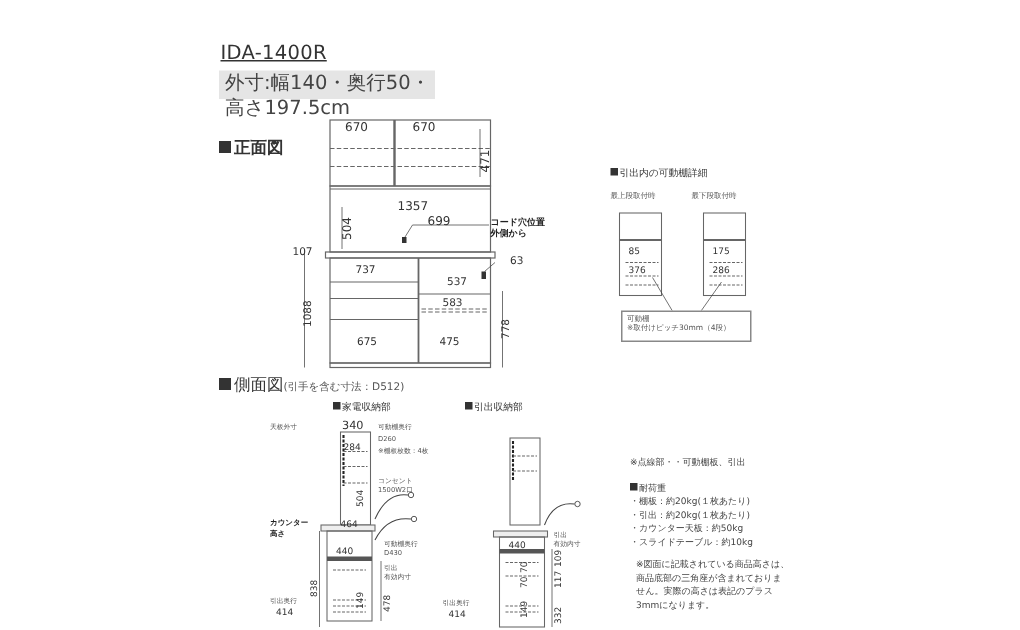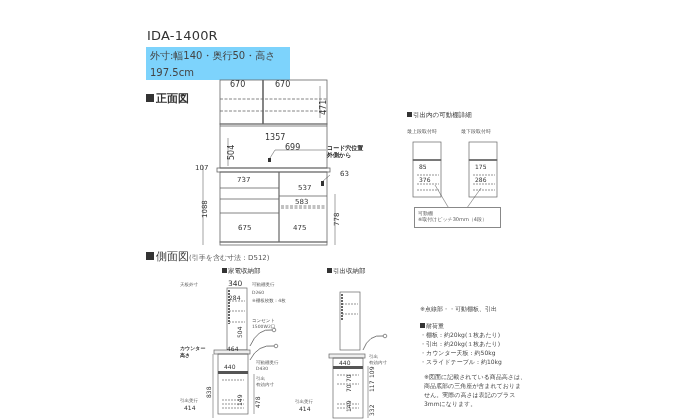--- a/index.html
+++ b/index.html
@@ -1,21 +1,21 @@
 <!DOCTYPE html>
 <html><head>
 <meta charset="utf-8">
 <style>
   html, body { margin:0; padding:0; background:#ffffff; }
   body { width:680px; height:420px; position:relative; overflow:hidden;
          font-family:"DejaVu Sans", sans-serif; color:#333; }
   .abs { position:absolute; }
-  .title { left:147px; top:28px; font-size:13px; color:#333; letter-spacing:0.2px; }
-  .specbar { left:146px; top:47px; width:140px; height:33px; background:#7dd3fc;
-             font-size:10px; line-height:17px; padding-left:4px; color:#444; }
+  .title { left:147px; top:28px; font-size:13px; color:#333; letter-spacing:0.2px;text-decoration:underline; }
+  .specbar { left:146px; top:47px; width:140px; height:19px; background:#e5e5e5;
+             font-size:13px; line-height:17px; padding-left:4px; color:#444; }
   .sec { font-size:11px; color:#333; font-weight:normal; }
   .sec .sq { display:inline-block; width:8px; height:8px; background:#333; margin-right:2px; vertical-align:0px; }
   .sec .sub { font-size:7px; color:#555; margin-left:0; }
   .tiny { font-size:5px; color:#555; line-height:6px; }
   .sub-h { font-size:6.5px; color:#333; }
   .sub-h .sq { display:inline-block; width:5px; height:5px; background:#333; margin-right:1px; }
   .notes { left:420px; top:304px; width:150px; font-size:6px; color:#444; line-height:9px; }
   .notes p { margin:0; }
   svg text { font-family:"DejaVu Sans", sans-serif; }
 </style>
@@ -119,21 +119,21 @@
   <div class="tiny" style="padding:0 3px;">※取付けピッチ30mm（4段）</div>
 </div>
 
 <div class="abs sec" style="left:146px; top:249px;">
   <span class="sq"></span><span>側面図</span><span class="sub">(引手を含む寸法：D512)</span>
 </div>
 
 <div class="abs sub-h" style="left:222px; top:267px;text-align:right;">
   <span class="sq"></span><span>家電収納部</span>
 </div>
-<div class="abs sub-h" style="left:327px; top:267px;">
+<div class="abs sub-h" style="left:310px; top:267px;">
   <span class="sq"></span><span>引出収納部</span>
 </div>
 
 <svg class="abs" style="left:180px; top:278px;" width="120" height="142">
   <g stroke="#666" fill="none" stroke-width="0.7">
     <rect x="47" y="10" width="20" height="62"></rect>
     <line x1="49" y1="12" x2="49" y2="46" stroke="#222" stroke-width="1.4" stroke-dasharray="2,1"></line>
     <line x1="49" y1="23" x2="65" y2="23" stroke-dasharray="2,1"></line>
     <line x1="49" y1="33" x2="65" y2="33" stroke-dasharray="2,1"></line>
     <line x1="49" y1="44" x2="65" y2="44" stroke-dasharray="2,1"></line>

